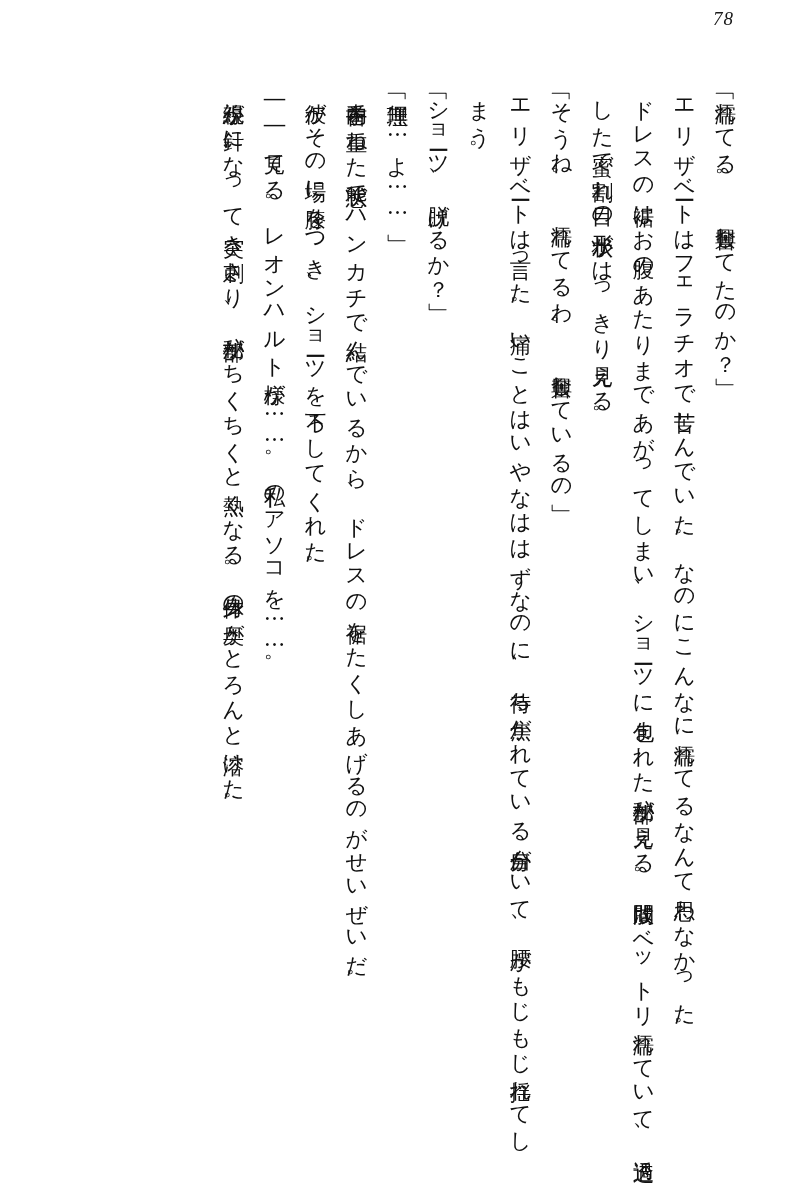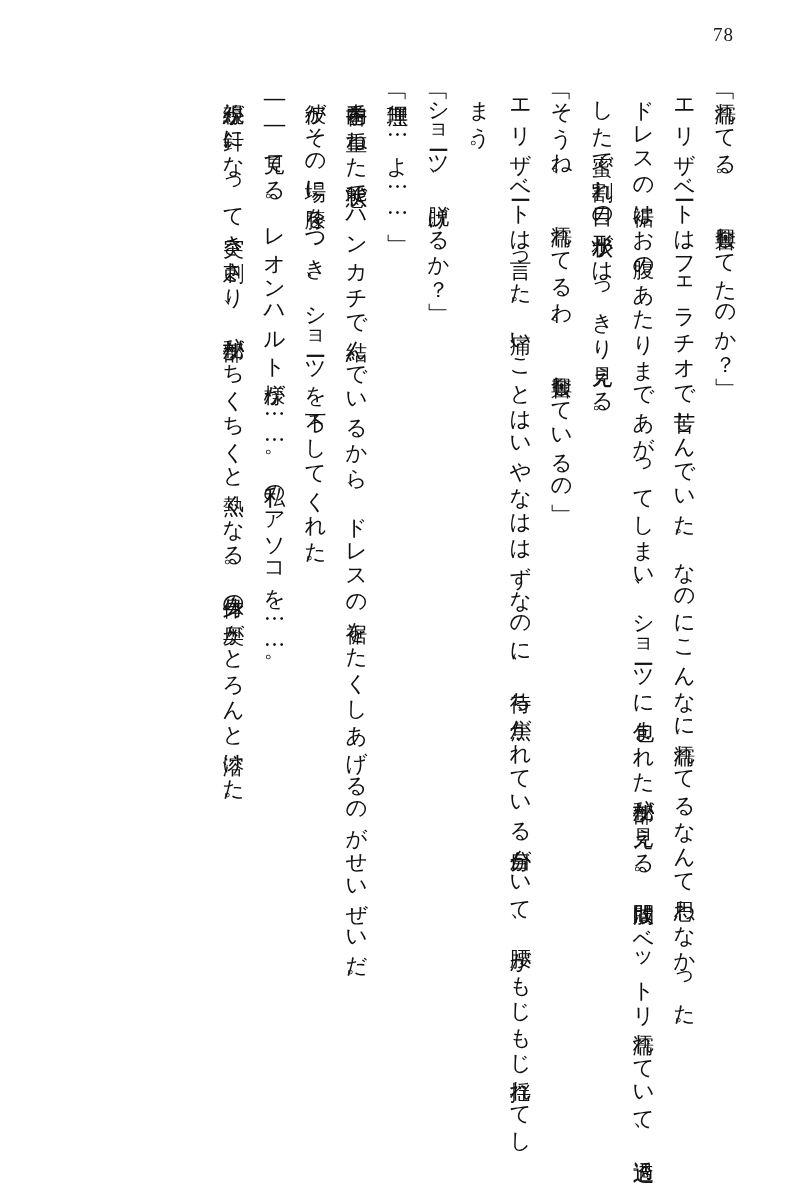--- a/index.html
+++ b/index.html
@@ -20,26 +20,27 @@
     position: absolute;
     top: 0;
     left: 0;
     width: 792px;
     height: 1200px;
     background: #ffffff;
   }
 
   .page-number {
     position: absolute;
-    top: 24px;
+    top: 8px;
     right: 58px;
     font-size: 19px;
     font-family: "Liberation Serif", "DejaVu Serif", serif;
     letter-spacing: 1px;
     color: #1a1a1a;
+    font-style: italic;
   }
 
   .text-block {
     position: absolute;
     top: 86px;
     left: 46px;
     width: 700px;
     height: 1080px;
     writing-mode: vertical-rl;
     text-orientation: upright;

